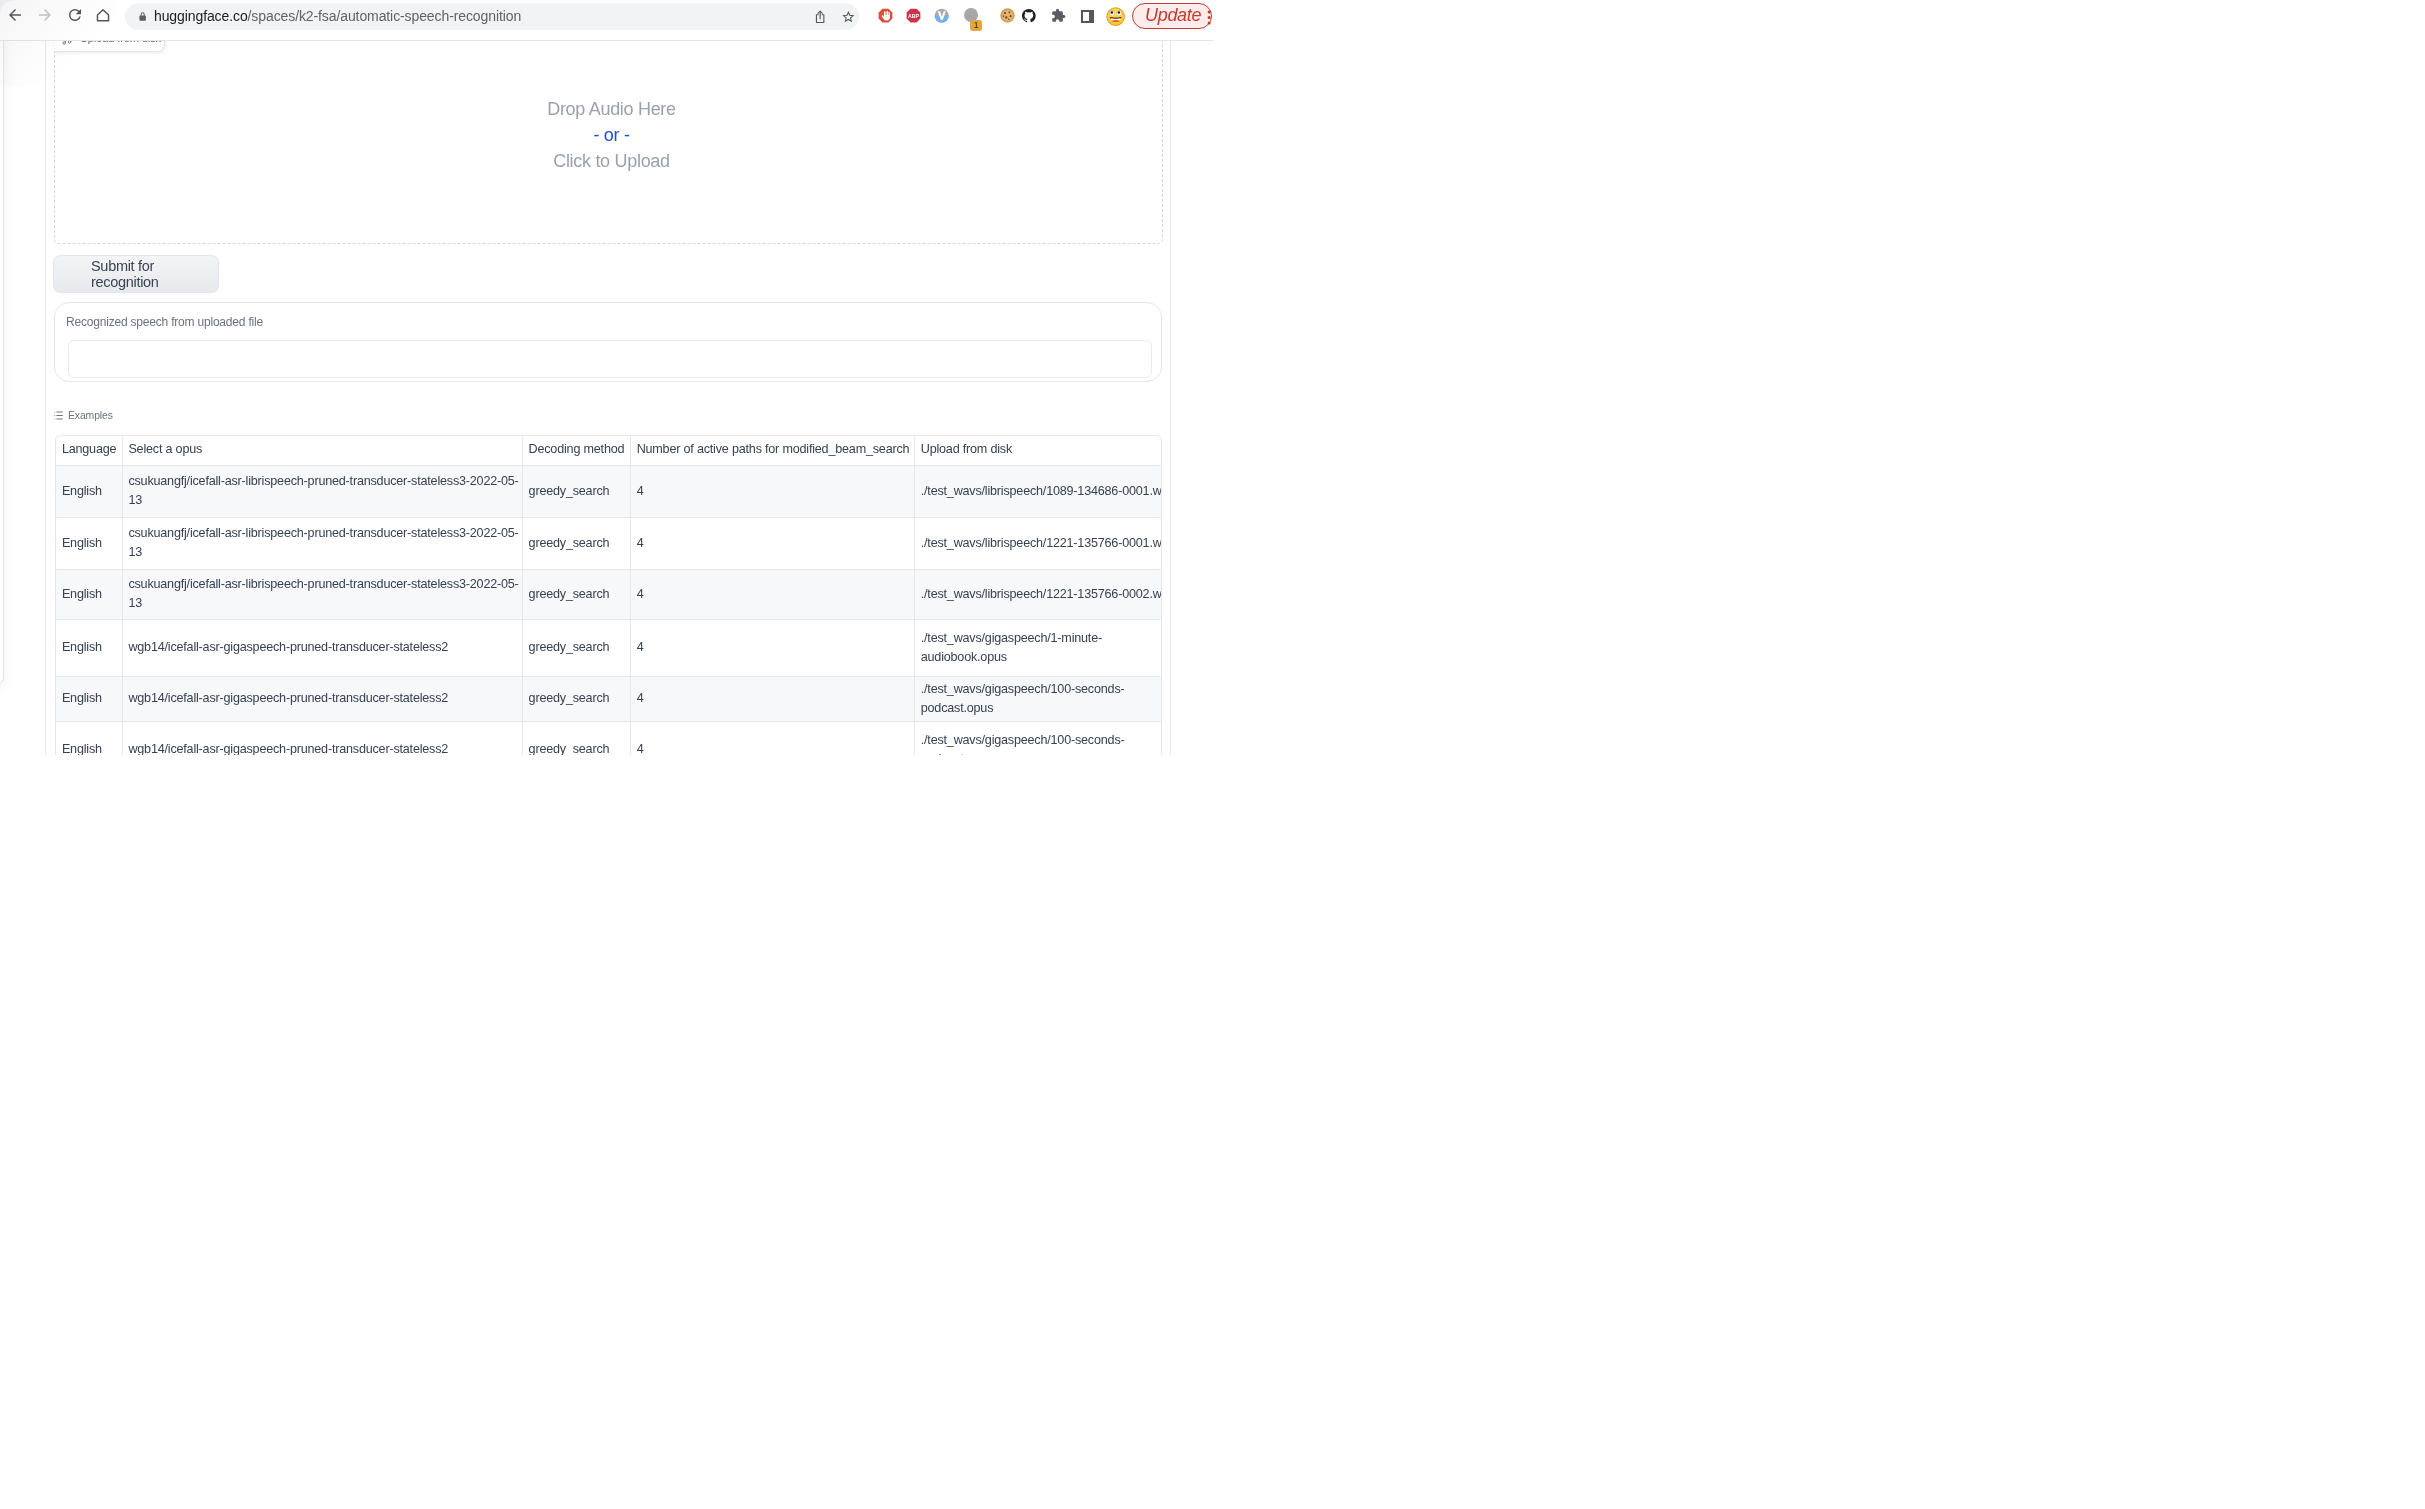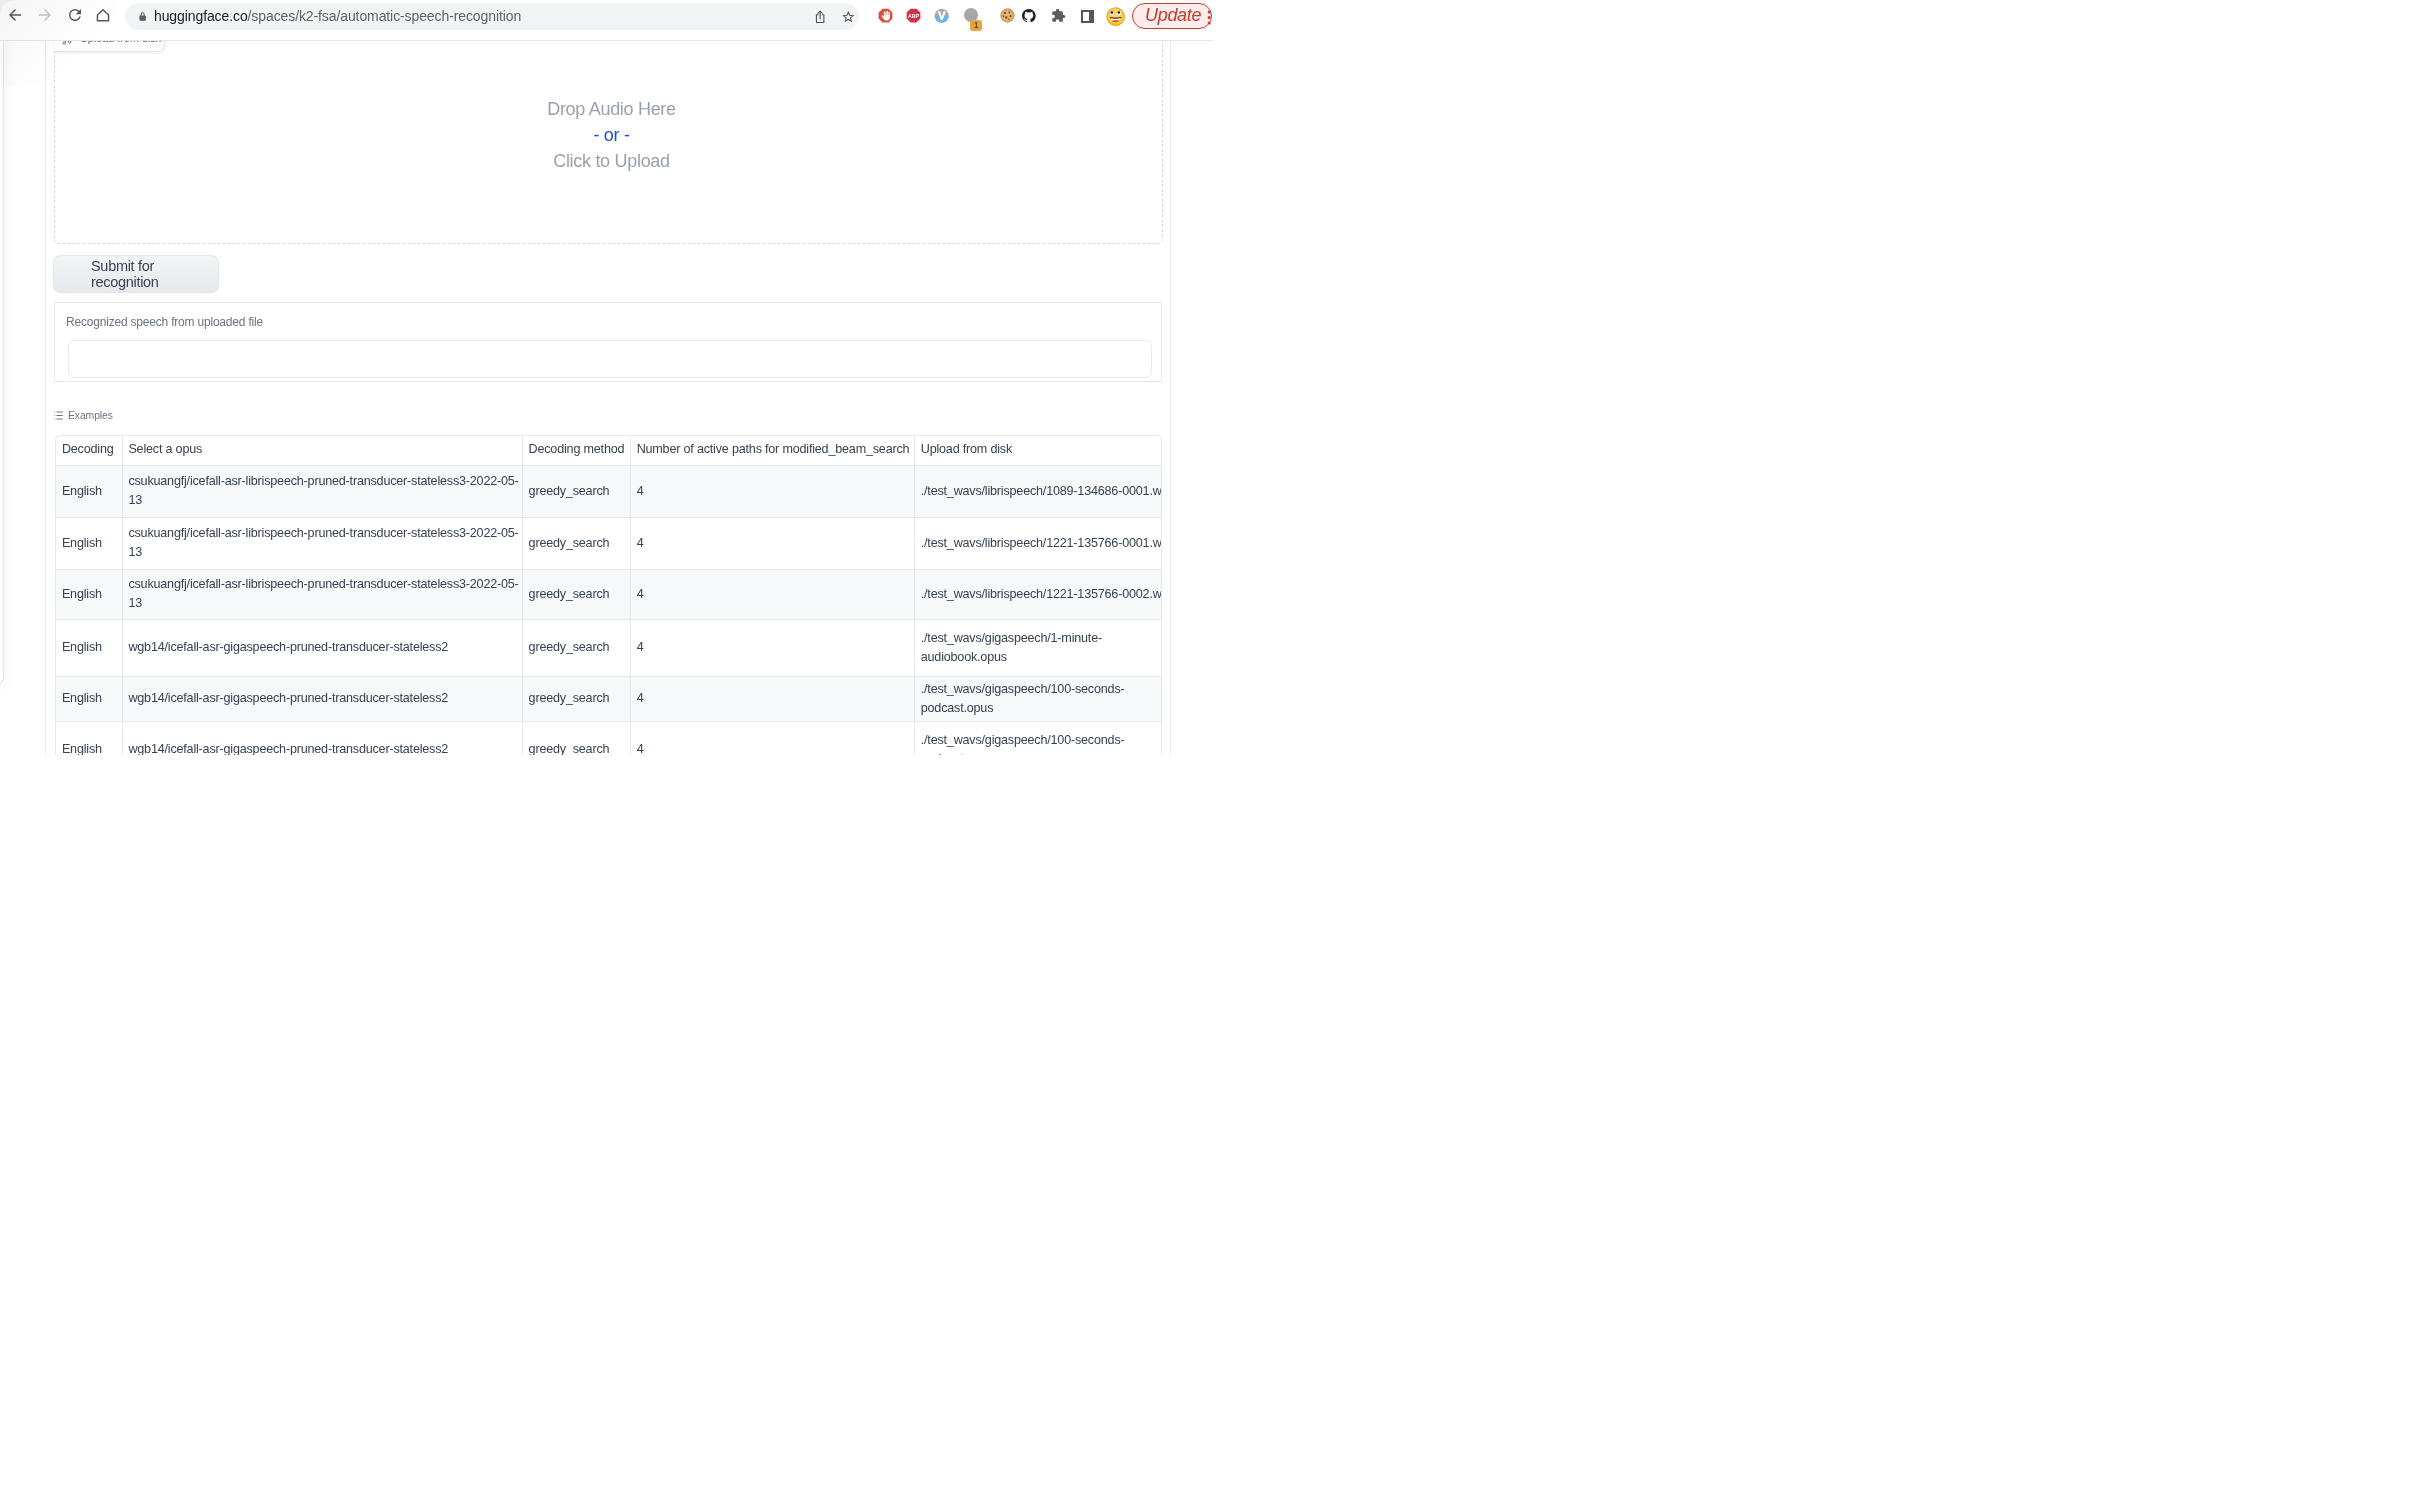--- a/index.html
+++ b/index.html
@@ -38,21 +38,21 @@
 
   
   #submitbtn { position:absolute; left:53px; top:255px; width:166px; height:38px;
     border:0.9px solid #e3e5e9; border-radius:7.2px;
     background:linear-gradient(to bottom, #f3f4f6, #e7e9ec);
     color:#3b4454; font-size:14.5px; letter-spacing:-0.3px;
     display:flex; align-items:center; justify-content:center;padding-left:37px; }
 
   
   #reccard { position:absolute; left:54px; top:302px; width:1108px; height:80px;
-    border:0.9px solid #e6e8ec; border-radius:0; background:#fff; }
+    border:0.9px solid #e6e8ec; border-radius:15px; background:#fff; }
   #reclabel { position:absolute; left:11px; top:11.7px; font-size:12px; color:#6b7280; letter-spacing:-0.2px; }
   #recbox { position:absolute; left:13px; top:37px; width:1084px; height:38px;
     border:0.9px solid #e8eaee; border-radius:6.3px; background:#fff; }
 
   
   #exlabel { position:absolute; left:68px; top:410px; font-size:10.4px; color:#6b7280; letter-spacing:-0.1px; }
 
   
   #tablewrap { position:absolute; left:55px; top:435px; width:1107px; height:320px;
     border:0.9px solid #e5e7eb; border-bottom:none;
@@ -98,21 +98,21 @@
 
 <svg class="abs" style="left:54px;top:411px" width="9" height="9" viewBox="0 0 20 20" fill="none" stroke="#6b7280" stroke-width="2.2">
   <path d="M1 2.2h1.6M5.5 2.2h14M1 10h1.6M5.5 10h14M1 17.8h1.6M5.5 17.8h14"></path>
 </svg>
 <div id="exlabel">Examples</div>
 
 <div id="tablewrap">
 <table>
   <tbody>
         <tr>
-    <th class="c1">Decoding</th>
+    <th class="c1">Language</th>
           <th class="c2">Select a opus</th>
           <th class="c3">Decoding method</th>
     <th class="c4">Number of active paths for modified_beam_search</th>
           <th class="c5">Upload from disk</th>
   </tr>
   <tr class="s r2">
           <td>English</td>
           <td>csukuangfj/icefall-asr-librispeech-pruned-transducer-stateless3-2022-05-13</td>
           <td>greedy_search</td>
           <td>4</td>

